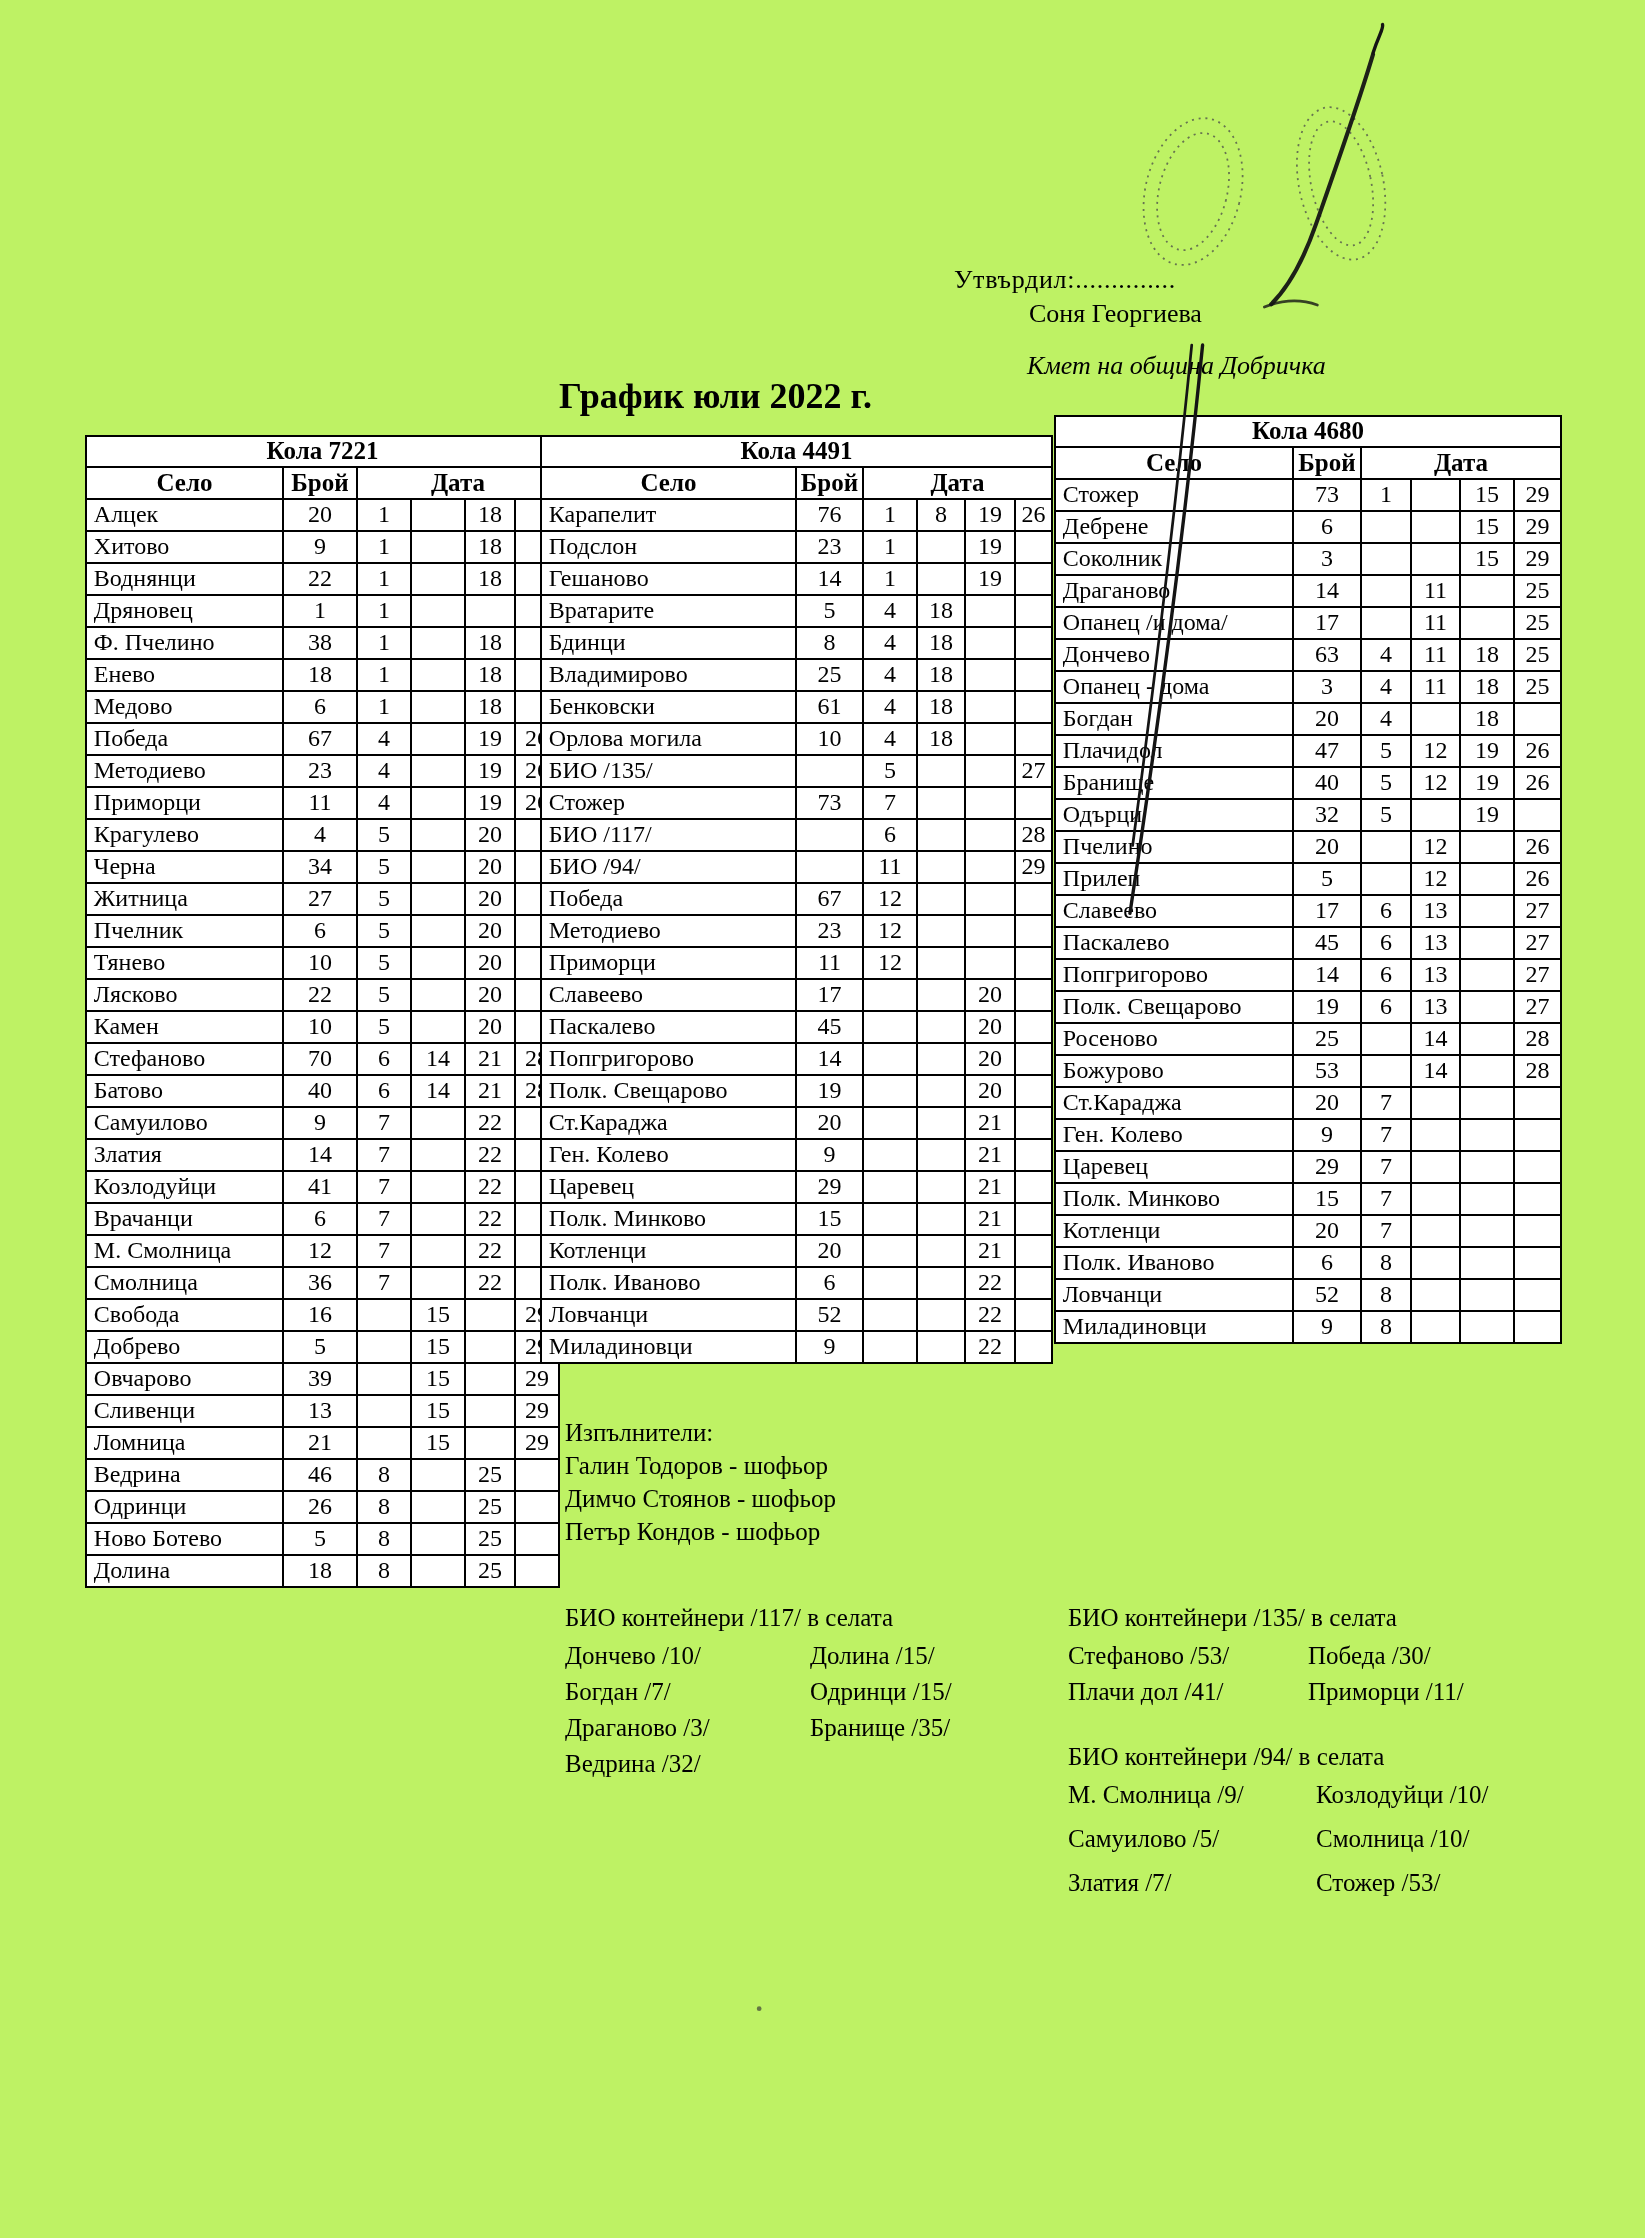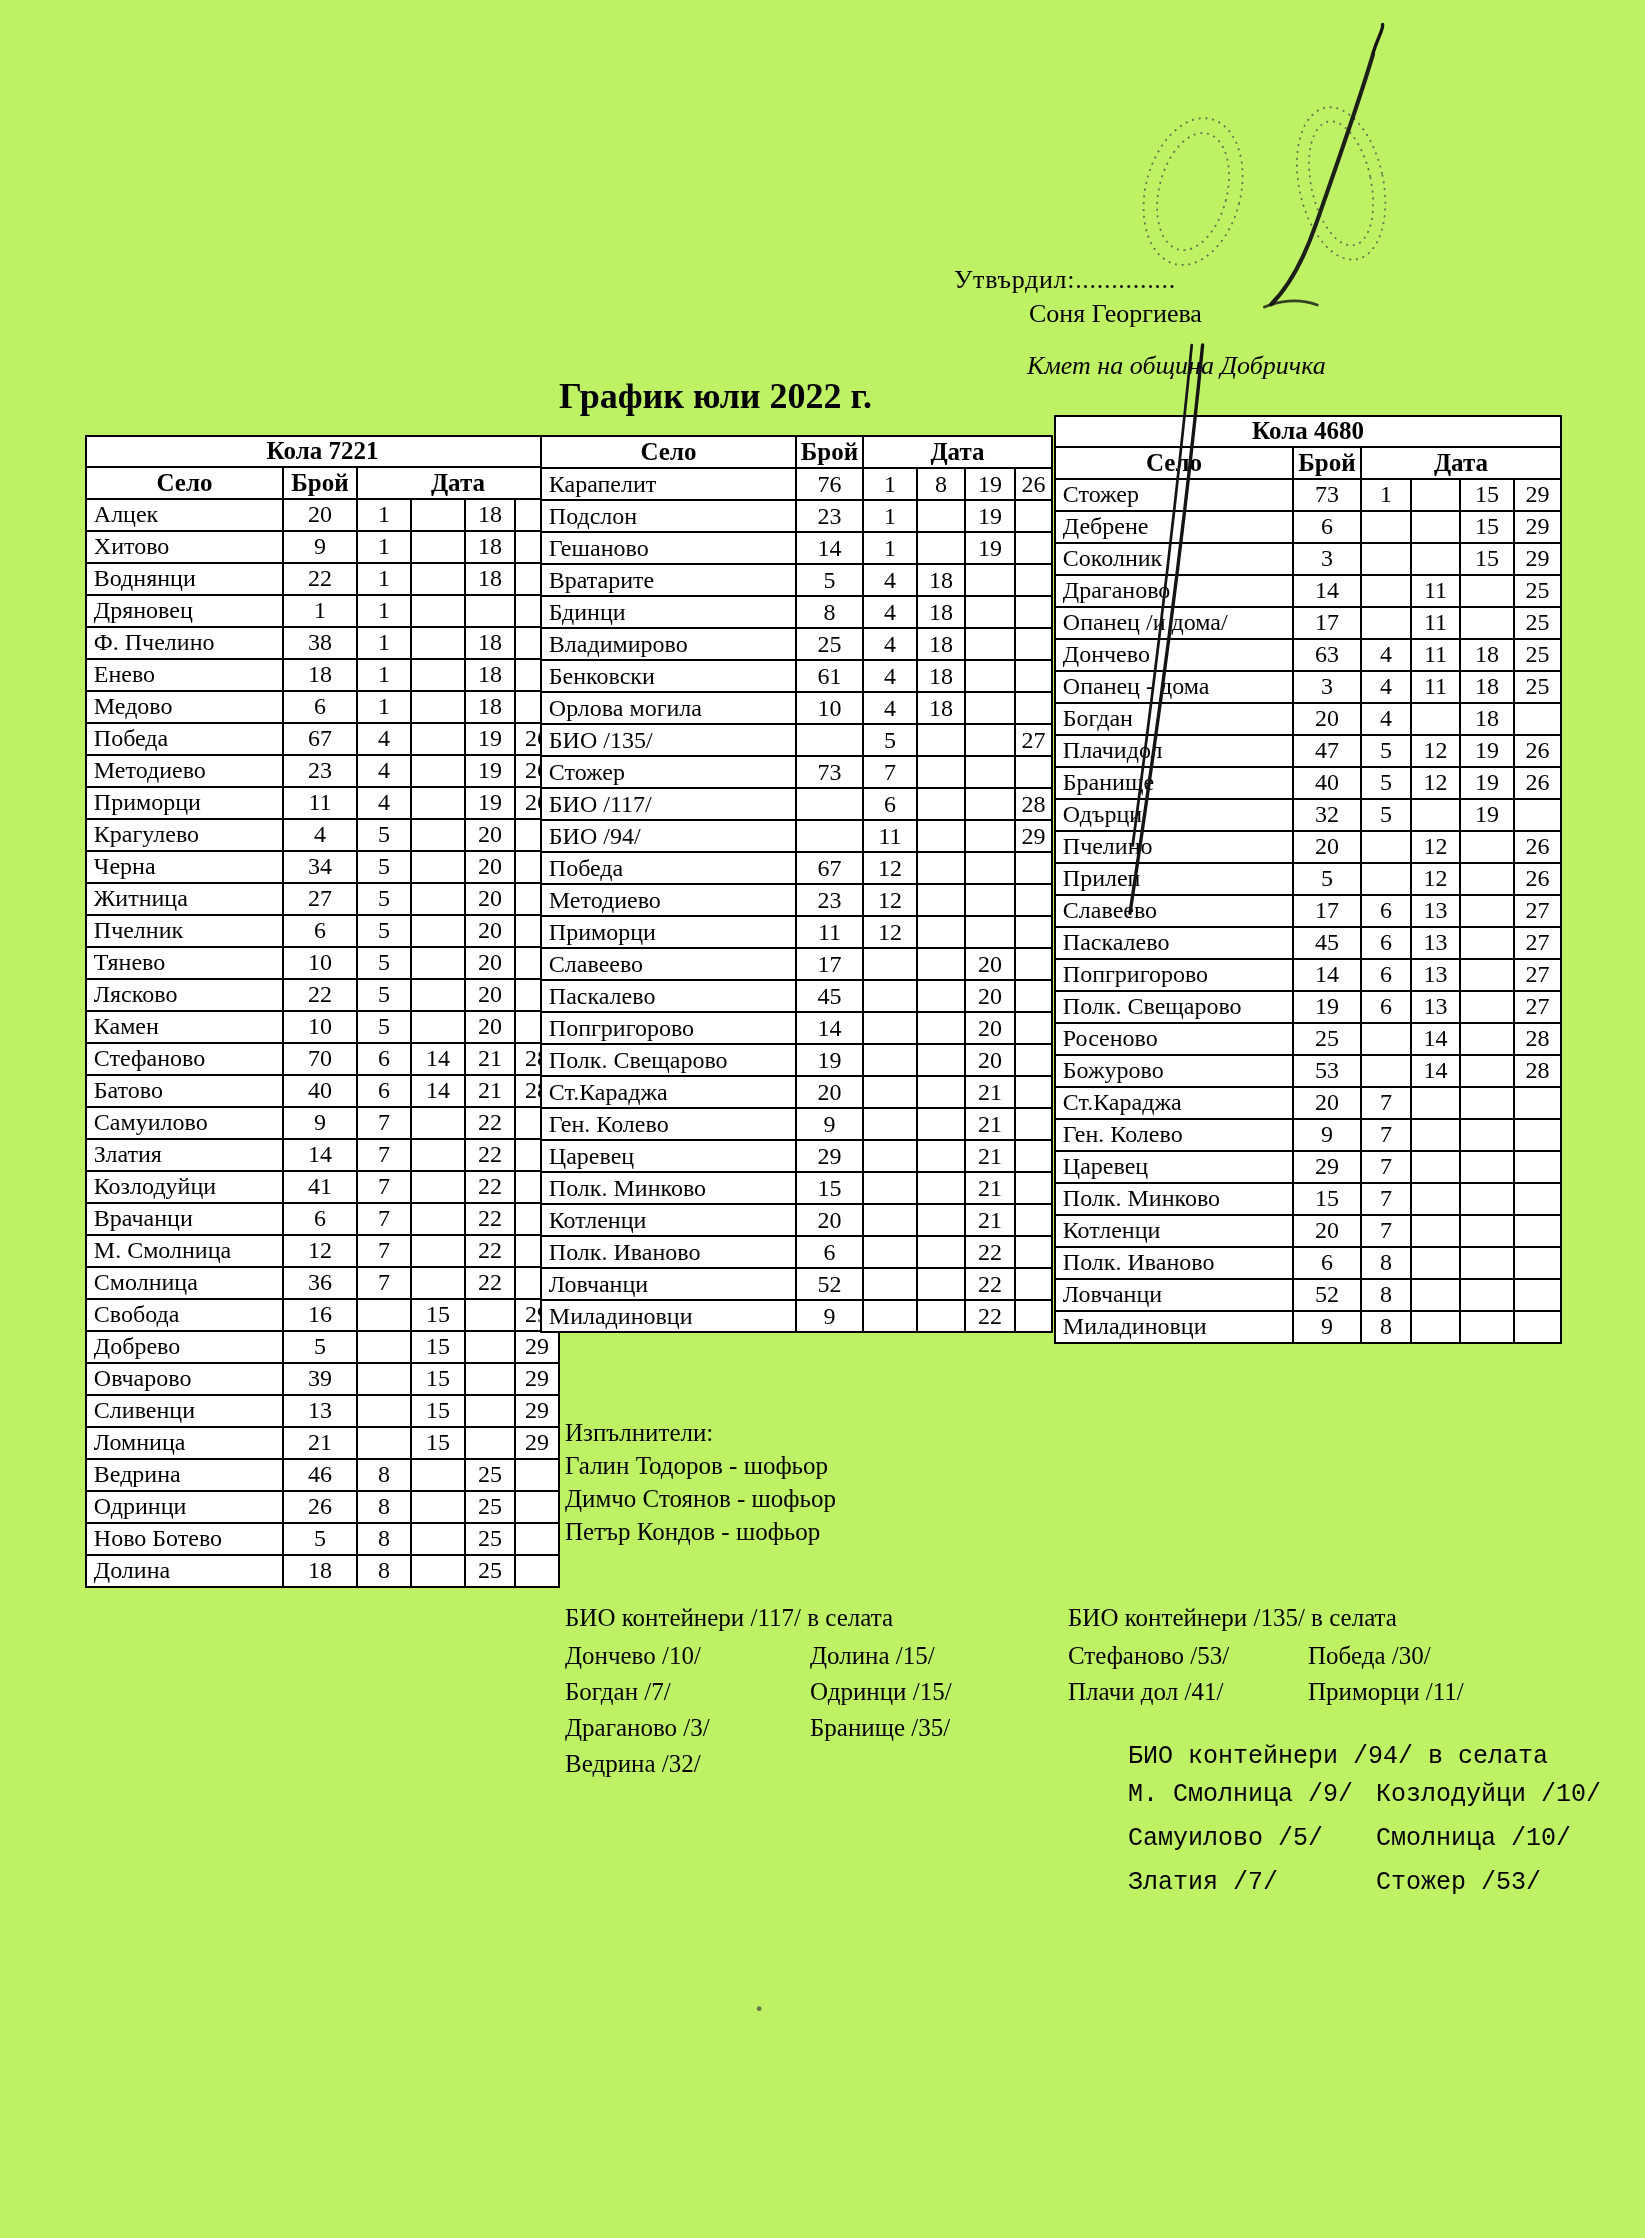--- a/index.html
+++ b/index.html
@@ -25,21 +25,21 @@
   .t2{left:1054px;top:415px;}
 
   .executors{position:absolute;left:565px;top:1416px;font-size:25px;line-height:33px;z-index:2;}
   .bio{position:absolute;font-size:25px;z-index:2;}
   .bio .title{line-height:33px;margin-bottom:4.1px;}
   .bio .grid{display:grid;line-height:36px;}
   .bio0{left:565px;top:1601px;}
   .bio0 .grid{grid-template-columns:245px auto;}
   .bio1{left:1068px;top:1601px;}
   .bio1 .grid{grid-template-columns:240px auto;}
-  .bio2{left:1128px;top:1740px;font-family:Liberation Mono, monospace;}
+  .bio2{left:1068px;top:1740px;}
   .bio2 .grid{grid-template-columns:240px auto;gap:8px;}
 </style>
 </head>
 <body>
 
 <div class="page">
 
   <svg class="ink" width="1646" height="2239" viewBox="0 0 2424 3297">
     <g fill="none" stroke="#4a4a4a" stroke-width="2.6" opacity="0.75" stroke-dasharray="3 7">
       <ellipse cx="1757" cy="282" rx="70" ry="110" transform="rotate(14 1757 282)"></ellipse>
@@ -363,20 +363,23 @@
       <table class="sched t1">
         <colgroup>
           <col style="width: 255px;">
           <col style="width: 67px;">
           <col style="width: 54px;">
           <col style="width: 48px;">
           <col style="width: 50px;">
           <col style="width: 37px;">
         </colgroup>
         <thead>
+          <tr>
+            <th class="car" colspan="6">Кола 4491</th>
+          </tr>
           <tr>
             <th class="sub" colspan="1">Село</th>
             <th class="sub" colspan="1">Брой</th>
             <th class="sub" colspan="4">Дата</th>
           </tr>
         </thead>
         <tbody>
           <tr>
             <td class="village">Карапелит</td>
             <td class="num">76</td>

